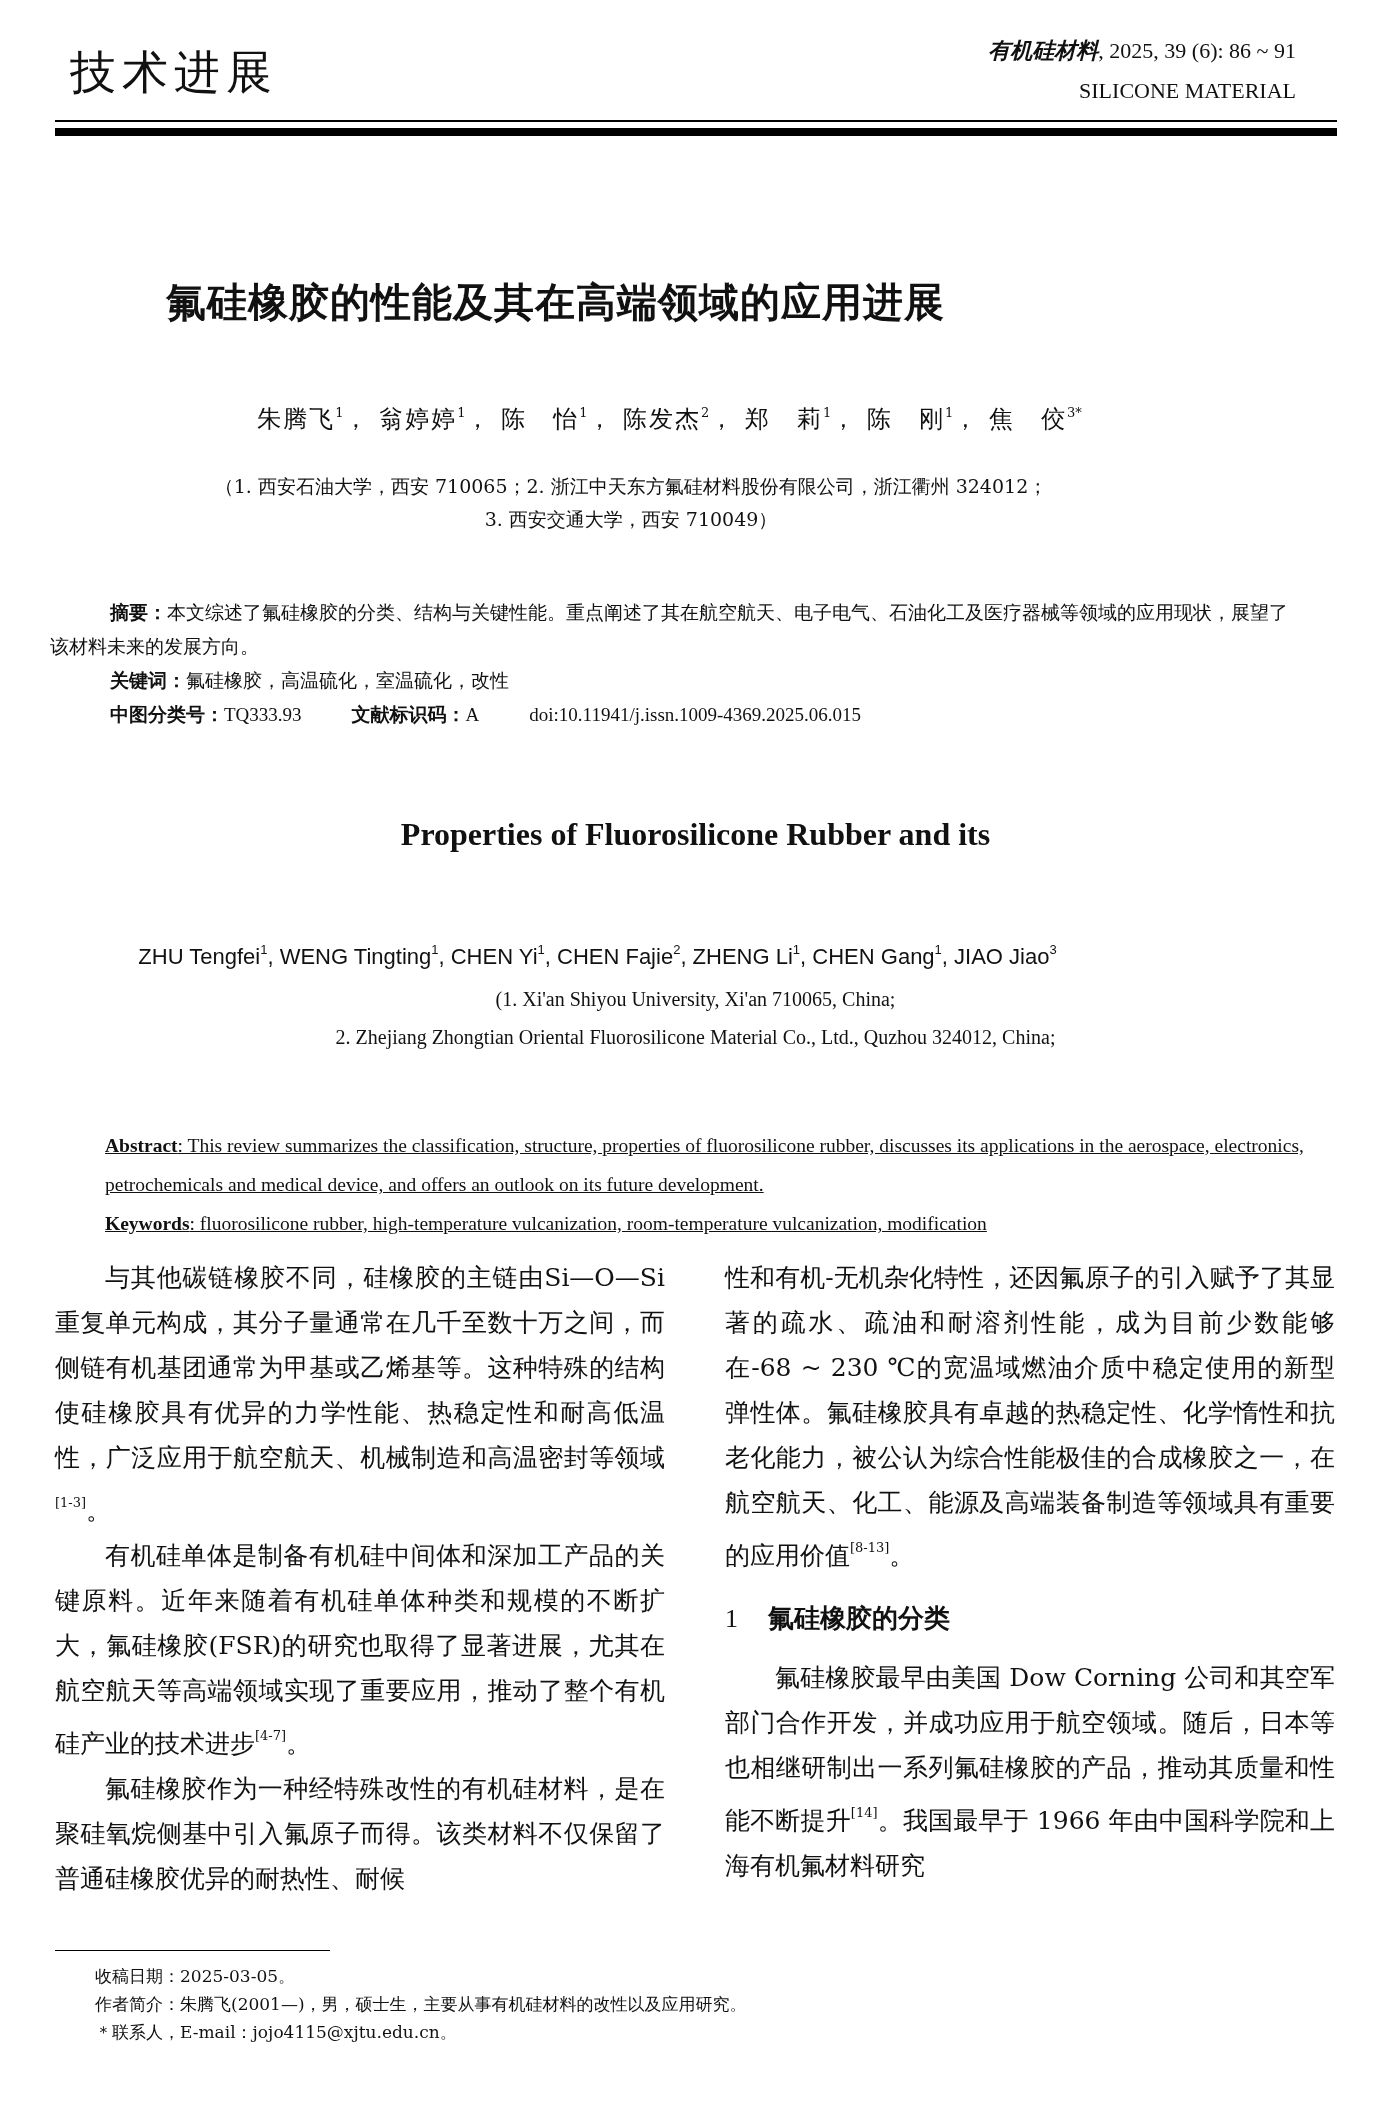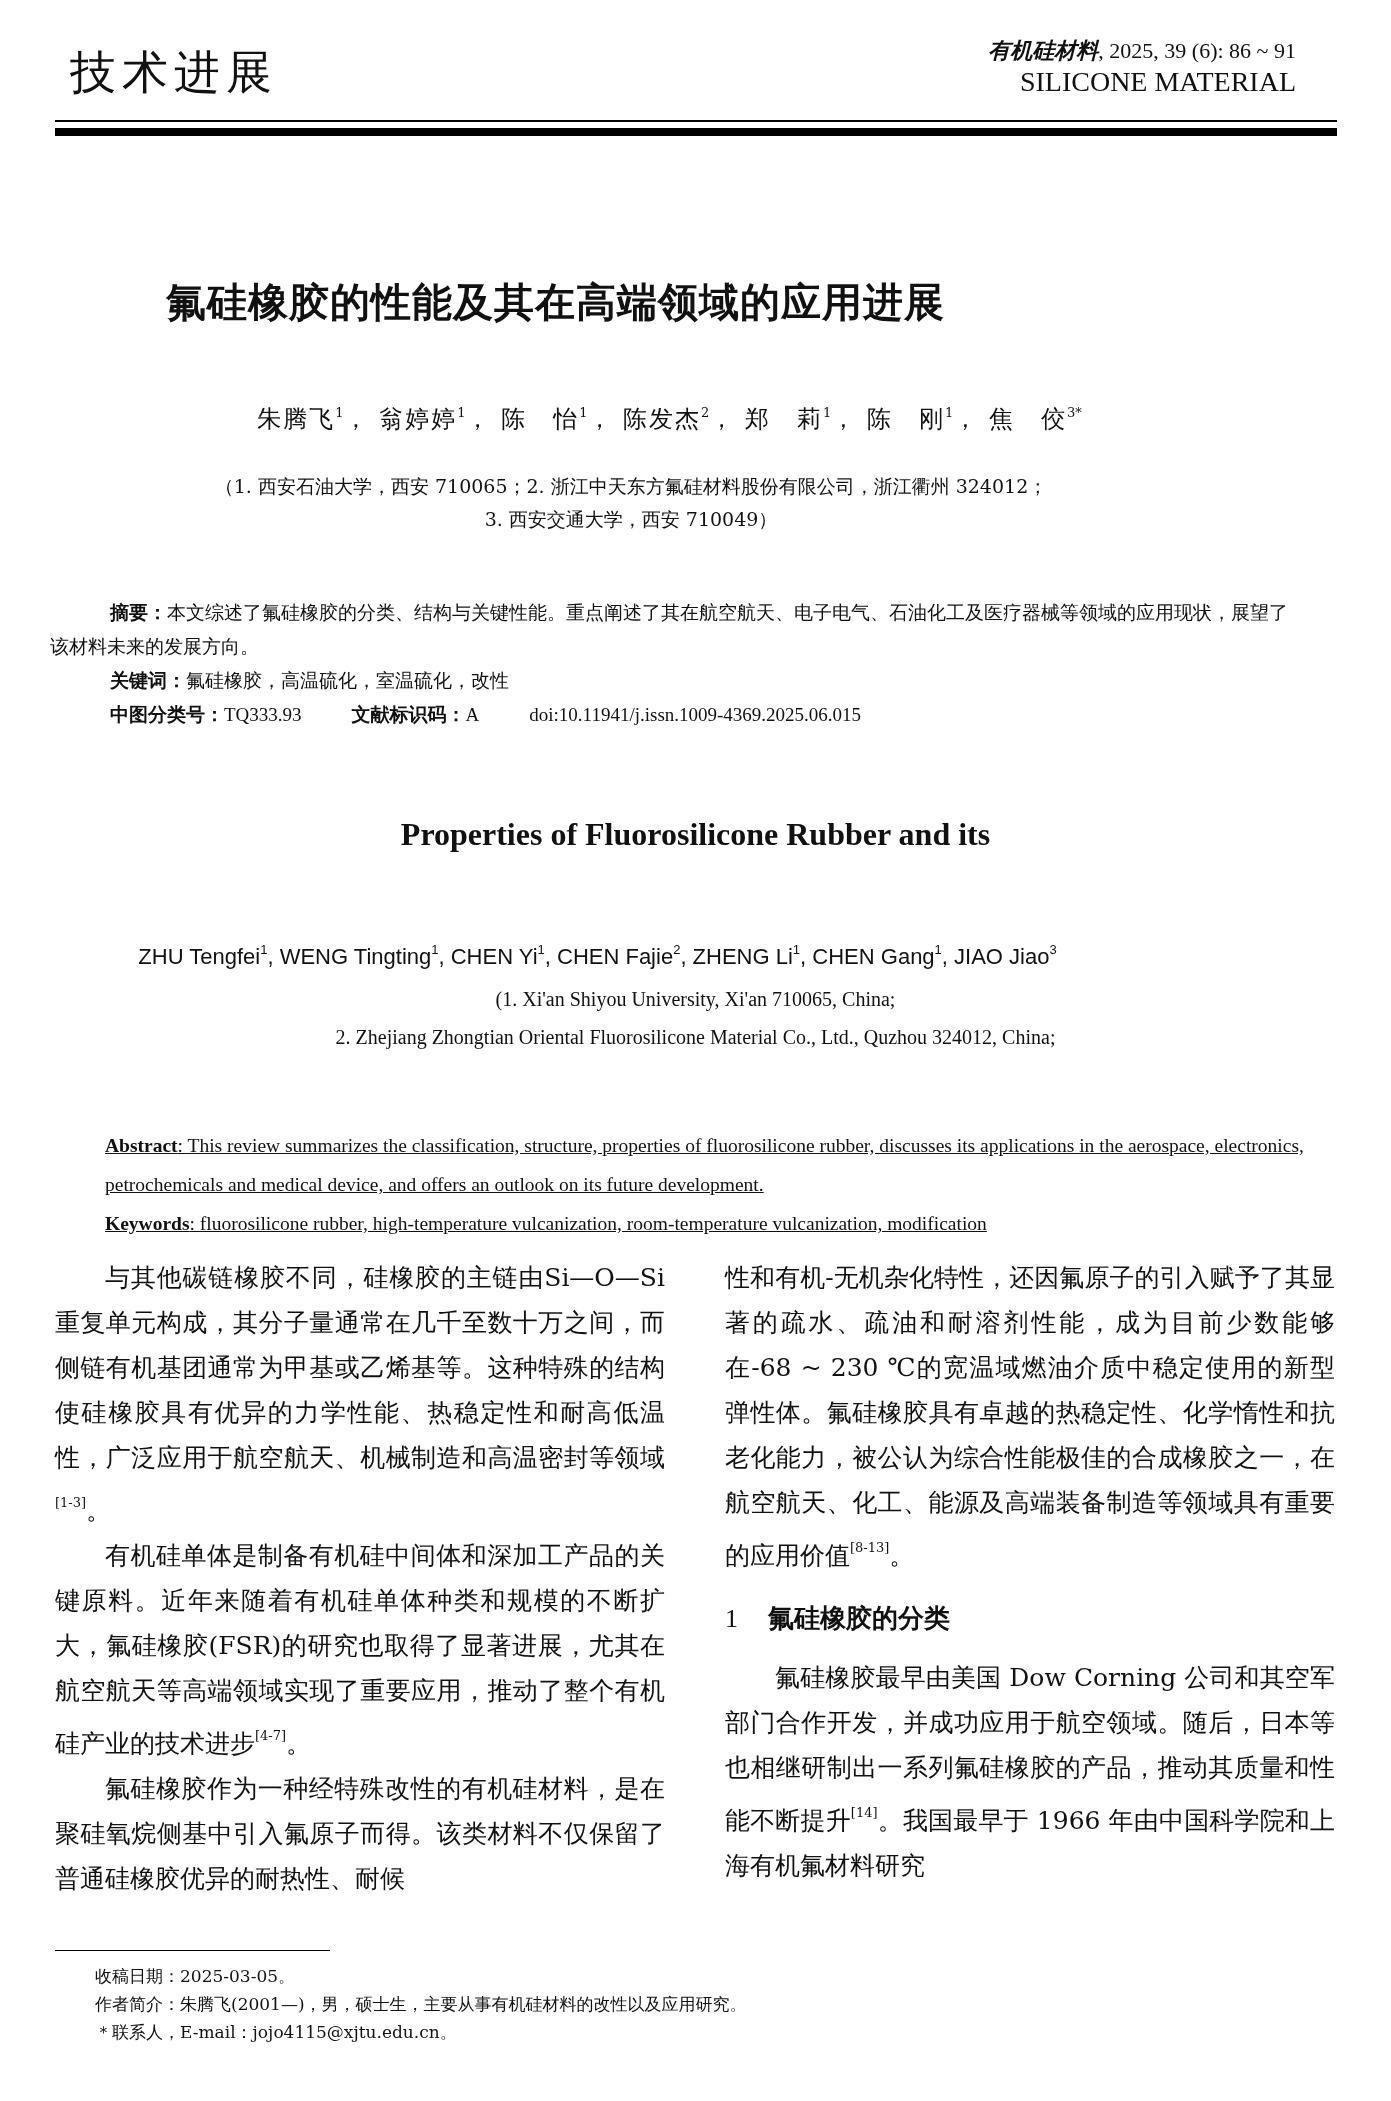--- a/index.html
+++ b/index.html
@@ -1,20 +1,20 @@
 <!DOCTYPE html>
 <html><head>
 <meta charset="utf-8">
 <style>
   html, body { margin: 0; padding: 0; background: #ffffff; }
   body { width: 1391px; height: 2101px; position: relative; overflow: hidden; color: #111; font-family: "DejaVu Serif", serif; }
   .abs { position: absolute; }
   .header-column { left: 70px; top: 42px; font-size: 46px; letter-spacing: 6px; font-family: "DejaVu Serif", serif; color: #111; }
   .journal-line { right: 95px; top: 36px; font-size: 22px; font-family: "Liberation Serif", serif; text-align: right; }
-  .journal-sub { right: 95px; top: 66px; font-size: 28px; font-family: "Liberation Serif", serif; }
+  .journal-sub { right: 95px; top: 78px; font-size: 22px; font-family: "Liberation Serif", serif; }
   .rule-thin { left: 55px; width: 1282px; top: 120px; height: 2px; background: #000; }
   .rule-thick { left: 55px; width: 1282px; top: 128px; height: 8px; background: #000; }
   .cn-title { left: 0; width: 1111px; top: 275px; text-align: center; font-size: 40px; font-family: "DejaVu Sans", sans-serif; font-weight: bold; letter-spacing: 1px; }
   .cn-authors { left: 0; width: 1339px; top: 403px; text-align: center; font-size: 24px; letter-spacing: 2px; }
   .cn-authors sup, .en-authors sup { font-size: 13px; vertical-align: 10px; letter-spacing: 0; }
   .cn-affil { left: 0; width: 1262px; top: 470px; text-align: center; font-size: 19px; line-height: 33px; }
   .abs-block { left: 110px; width: 1180px; top: 595px; font-size: 19px; line-height: 34px; }
   .abs-block .lbl { font-family: "DejaVu Sans", sans-serif; font-weight: bold; }
   .abs-block p { margin: 0; }
   .abs-block .indent { text-indent: 60px; margin-left: -60px; }

